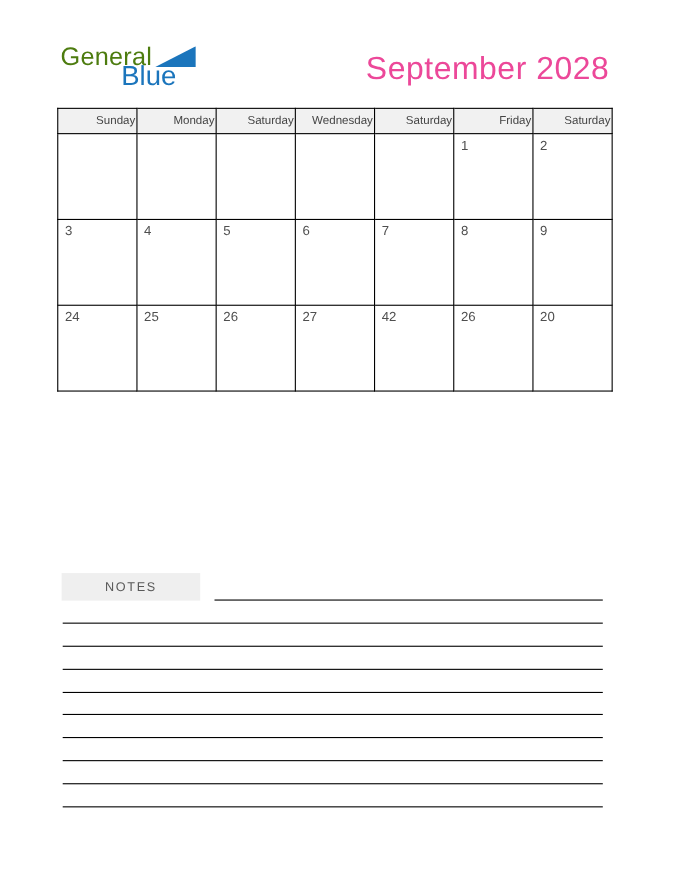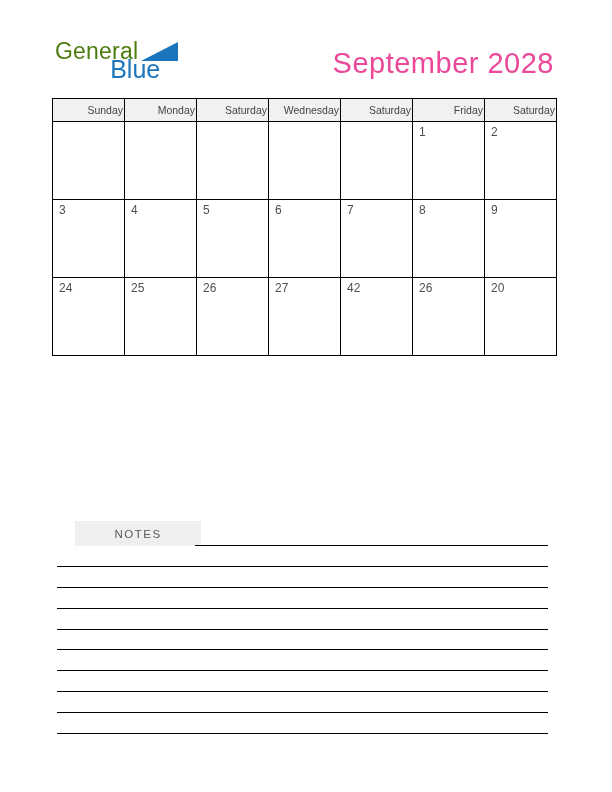--- a/index.html
+++ b/index.html
@@ -92,21 +92,20 @@
     top: 521px;
     width: 126px;
     height: 25px;
     background: #efefef;
     display: flex;
     align-items: center;
     justify-content: center;
     font-size: 11.5px;
     letter-spacing: 1.5px;
     color: #595959;
-    margin-left: 19px;
   }
   .notes-first-line {
     position: absolute;
     left: 195px;
     top: 545px;
     width: 353px;
     height: 0;
     border-bottom: 1.5px solid #000000;
   }
   .notes-lines {

